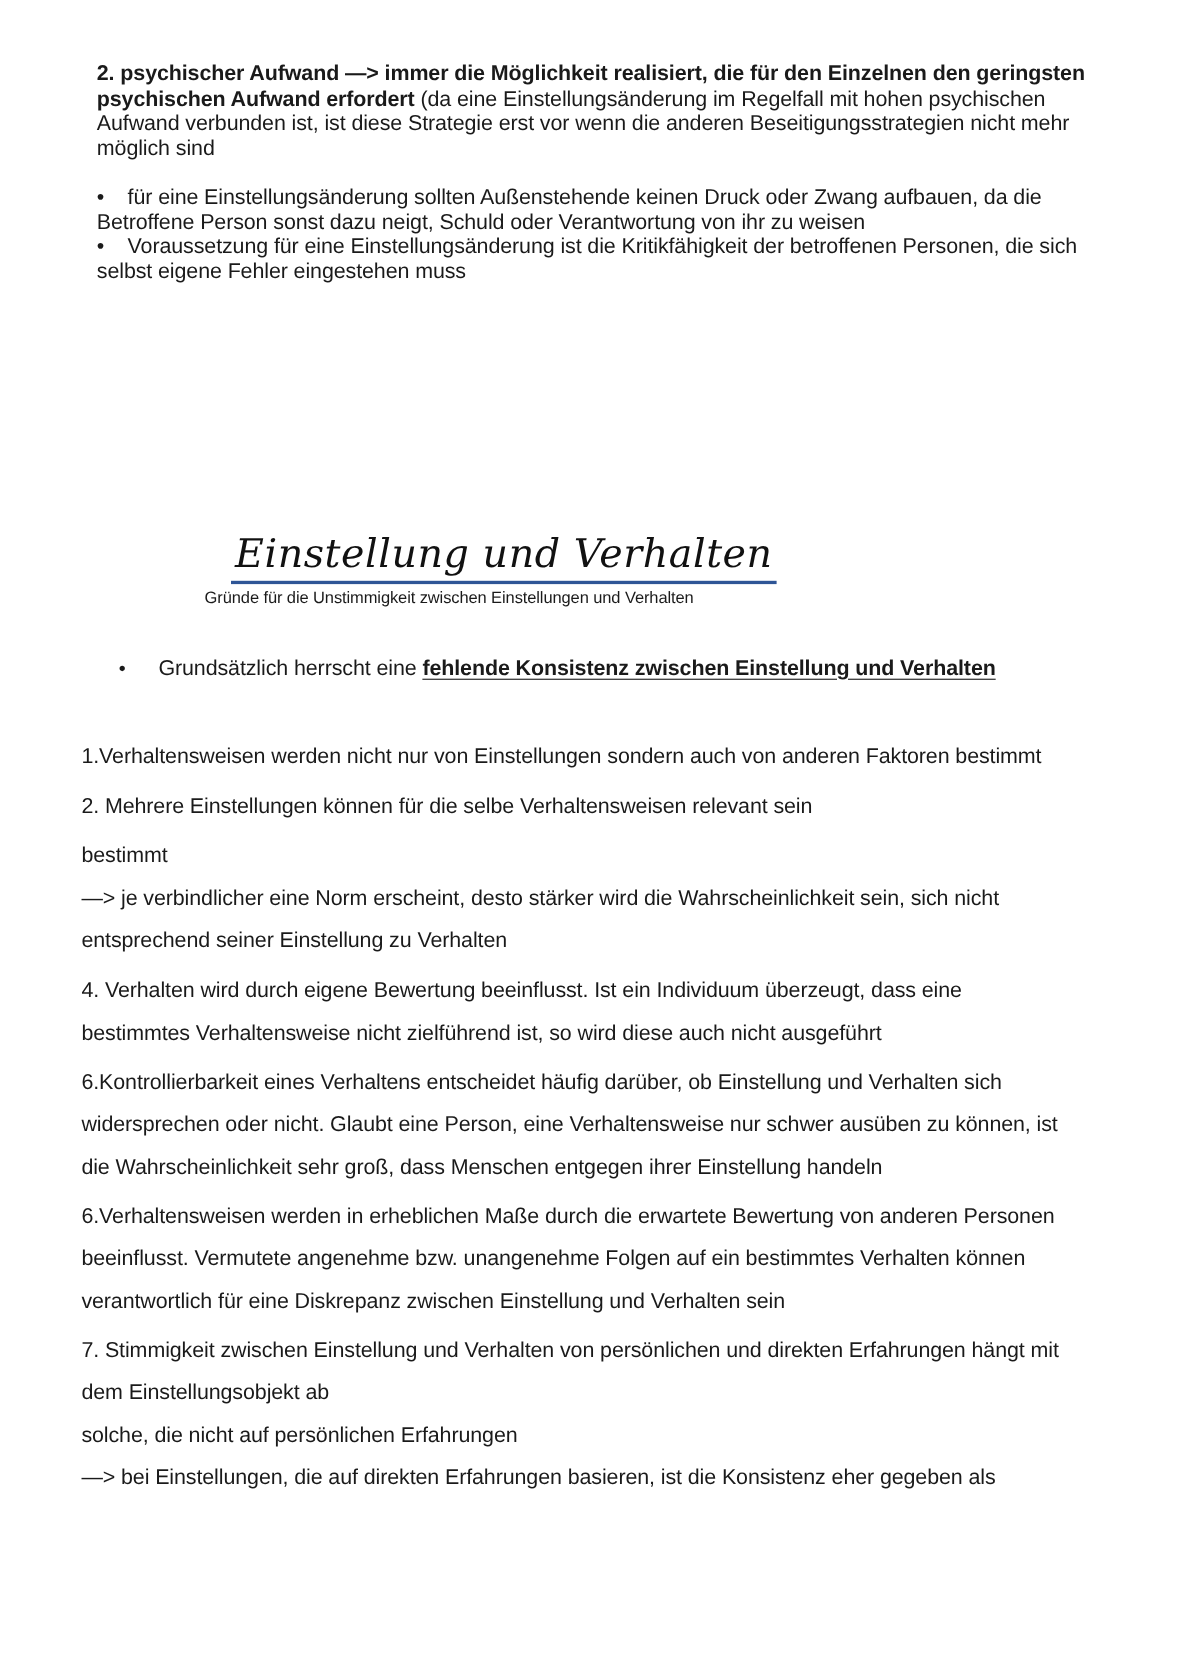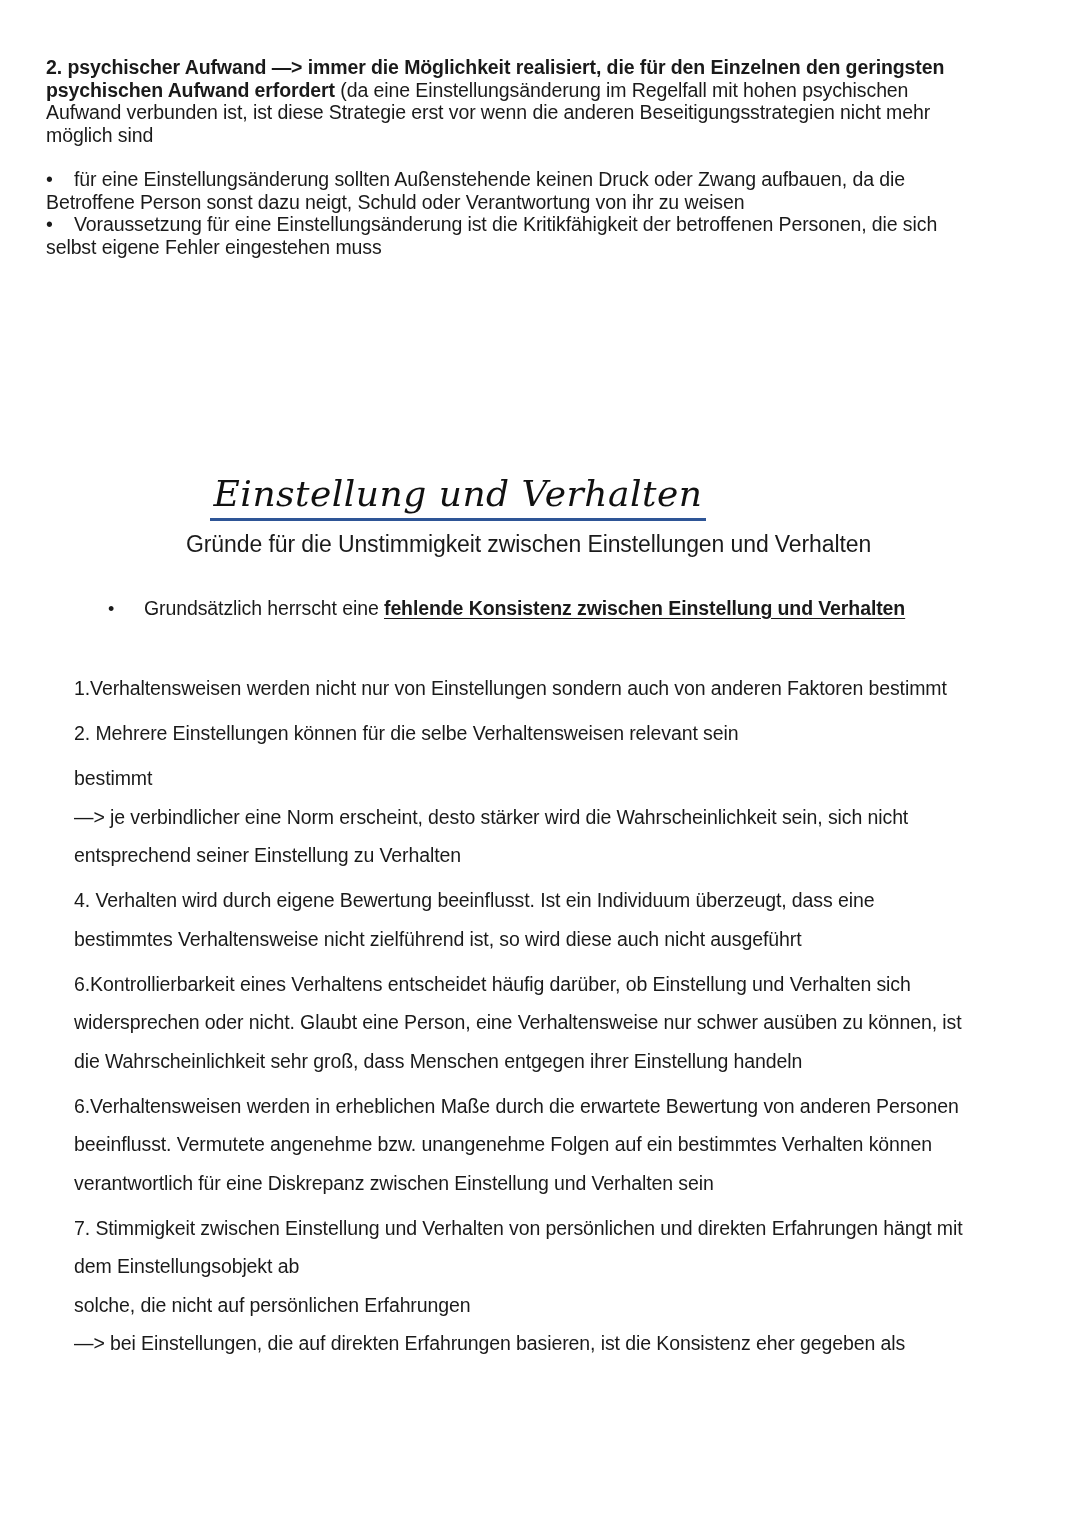--- a/index.html
+++ b/index.html
@@ -10,45 +10,45 @@
       overflow: hidden;
     }
     body {
       position: relative;
       font-family: "Liberation Sans", "DejaVu Sans", sans-serif;
       color: #1a1a1a;
       font-size: 19.5px;
       line-height: 22.5px;
       letter-spacing: -0.1px;
     }
-    .block { position: absolute; }
+    .block { position: absolute; margin-left: 42px; }
     .top-section { left: 46px; top: 56px; width: 990px; }
     .top-section p { margin: 0; }
     .bold { font-weight: bold; }
     .spacer { height: 22px; }
     .title-wrap {
       position: absolute;
-      left: 0; top: 472px; width: 916px;
+      left: 0; top: 482px; width: 916px;
       text-align: center;
     }
     .title {
       display: inline-block;
       font-family: "DejaVu Serif", "Liberation Serif", serif;
       font-style: italic;
       font-size: 36px;
       line-height: 44px;
       color: #111111;
       padding: 0 4px 2px 4px;
       border-bottom: 3px solid #2e5596;
       letter-spacing: 0.5px;
     }
     .subheading {
       position: absolute;
       left: 186px; top: 533px;
-      font-size: 23px;
+      font-size: 15px;
     }
     .consistency-bullet {
       position: absolute;
       left: 108px; top: 597px;
       display: flex;
       align-items: baseline;
     }
     .bullet-dot { width: 36px; display: inline-block; font-size: 18px; }
     .underlined { text-decoration: underline; text-underline-offset: 3px; font-weight: bold; }
     .reasons {

